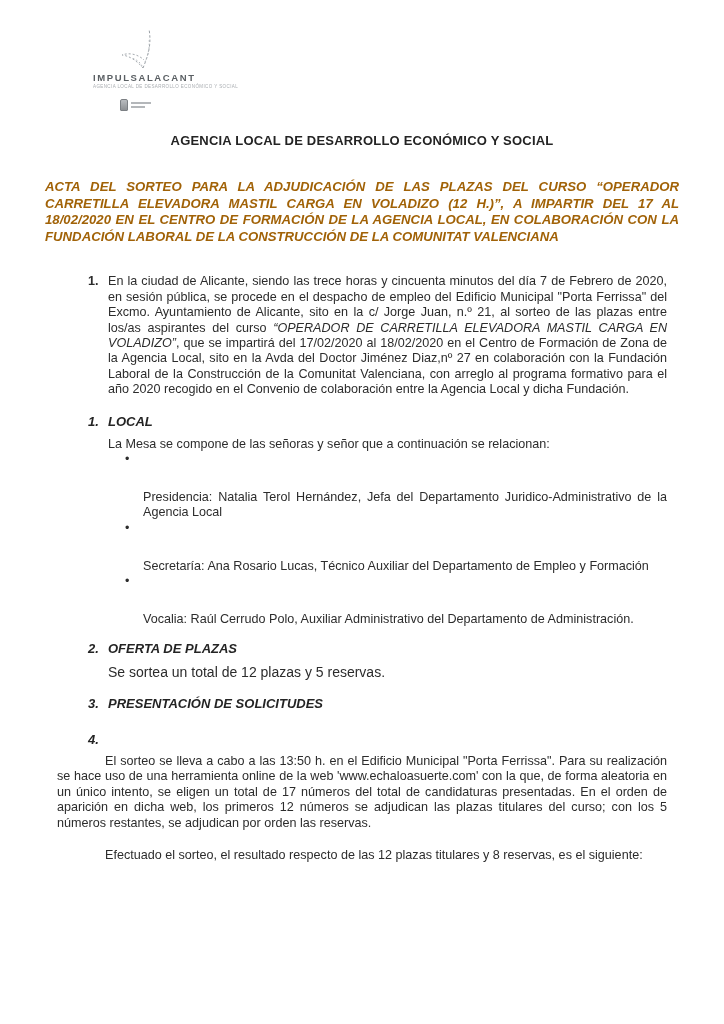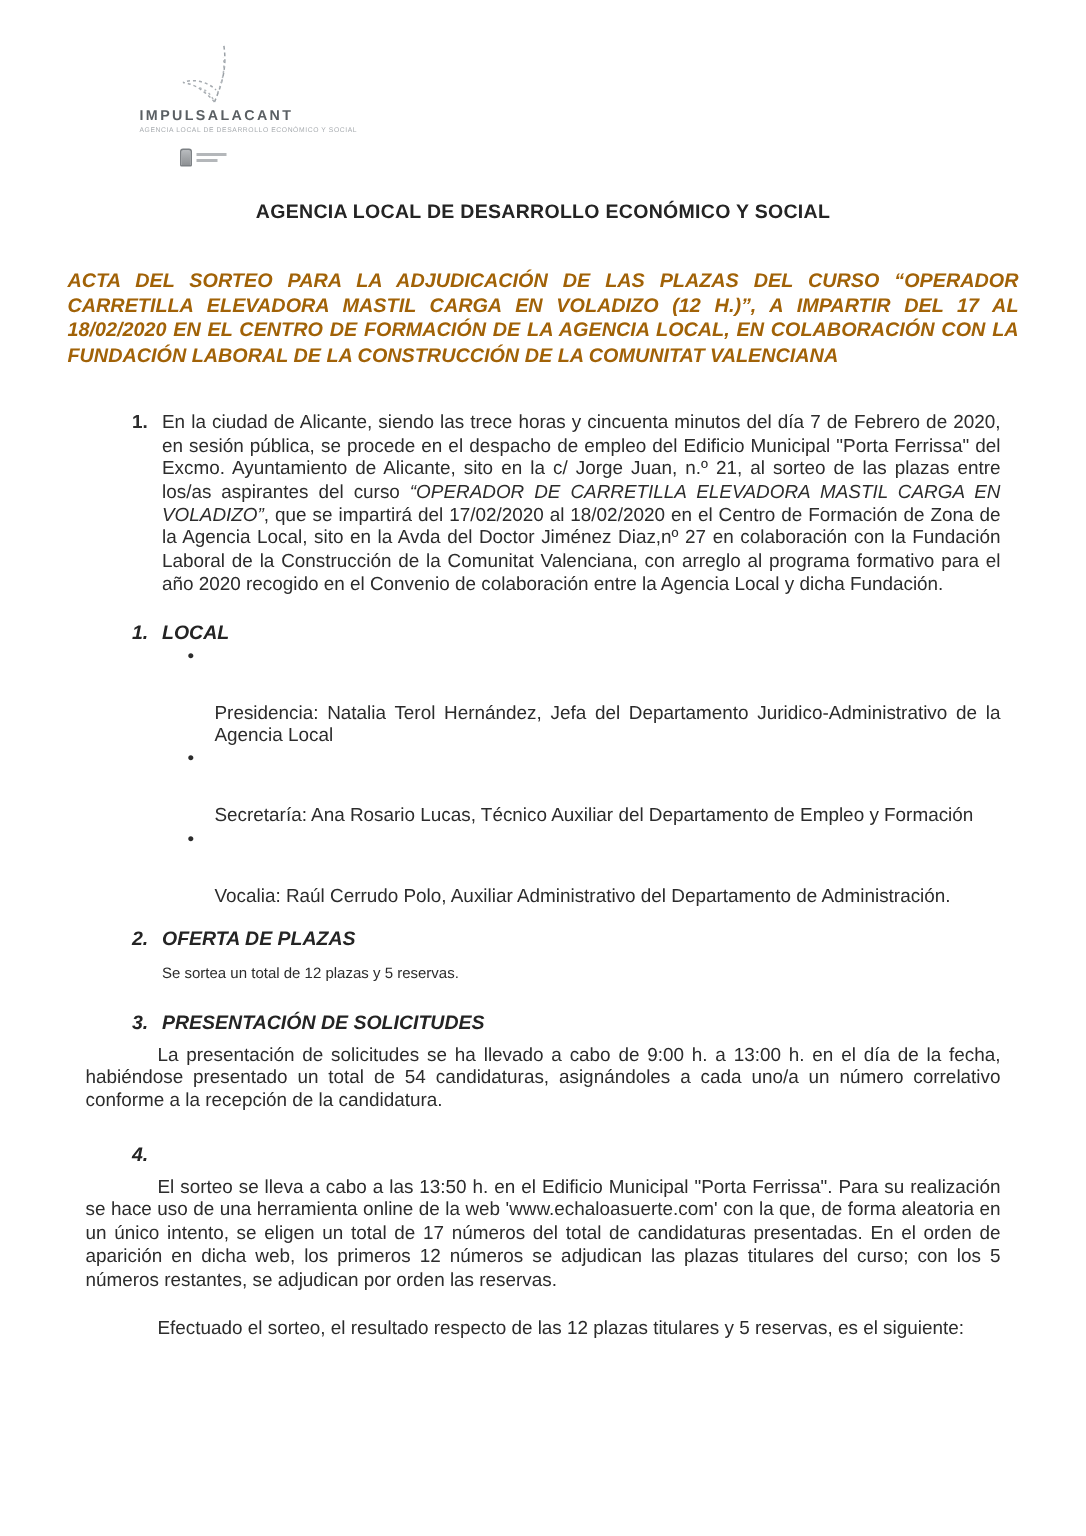--- a/index.html
+++ b/index.html
@@ -73,21 +73,21 @@
   .mesa-intro{
     margin:7px 0 0 51px;font-size:12.6px;line-height:15.4px;
   }
   .bullet-row{
     display:flex;margin-left:68px;
     font-size:12.6px;line-height:15.4px;
   }
   .bullet-row .bullet{flex:0 0 18px;text-align:left;}
   .bullet-row .bullet-text{flex:1;max-width:524px;text-align:justify;margin-top:38px;}
   .plain-indent{
-    margin:8px 0 0 51px;font-size:10px;line-height:15.4px;
+    margin:8px 0 0 51px;font-size:14px;line-height:15.4px;
   }
   .body-par{
     margin:6px 0 0 0;font-size:12.6px;line-height:15.4px;
     text-align:justify;text-indent:48px;
   }
   .closing-par{margin-top:17px;}
   .italic{font-style:italic;}
   .u-link{}
 </style>
 </head>
@@ -121,20 +121,21 @@
 
     <div class="num-item">
       <span class="num">1.</span>
       <div class="num-body"><span>En la ciudad de Alicante, siendo las trece horas y cincuenta minutos del día 7 de Febrero de 2020, en sesión pública, se procede en el despacho de empleo del Edificio Municipal "Porta Ferrissa" del Excmo. Ayuntamiento de Alicante, sito en la c/ Jorge Juan, n.º 21, al sorteo de las plazas entre los/as aspirantes del curso </span><span class="italic">“OPERADOR DE CARRETILLA ELEVADORA MASTIL CARGA EN VOLADIZO”</span><span>, que se impartirá del 17/02/2020 al 18/02/2020 en el Centro de Formación de Zona de la Agencia Local, sito en la Avda del Doctor Jiménez Diaz,nº 27 en colaboración con la Fundación Laboral de la Construcción de la Comunitat Valenciana, con arreglo al programa formativo para el año 2020 recogido en el Convenio de colaboración entre la Agencia Local y dicha Fundación.</span></div>
     </div>
 
     <div class="sec-head m-mesa">
       <span class="sec-num">1.</span>
       <span class="sec-title">LOCAL</span>
     </div>
+    <p class="mesa-intro">La Mesa se compone de las señoras y señor que a continuación se relacionan:</p>
 
     <div class="bullet-row">
       <span class="bullet">•</span>
       <div class="bullet-text">Presidencia: Natalia Terol Hernández, Jefa del Departamento Juridico-Administrativo de la Agencia Local</div>
     </div>
     <div class="bullet-row">
       <span class="bullet">•</span>
       <div class="bullet-text">Secretaría: Ana Rosario Lucas, Técnico Auxiliar del Departamento de Empleo y Formación</div>
     </div>
     <div class="bullet-row">
@@ -145,23 +146,22 @@
     <div class="sec-head m-oferta">
       <span class="sec-num">2.</span>
       <span class="sec-title">OFERTA DE PLAZAS</span>
     </div>
     <p class="plain-indent">Se sortea un total de 12 plazas y 5 reservas.</p>
 
     <div class="sec-head m-solicitudes">
       <span class="sec-num">3.</span>
       <span class="sec-title">PRESENTACIÓN DE SOLICITUDES</span>
     </div>
-    <p class="body-par">La presentación de solicitudes se ha llevado a cabo de 9:00 h. a 13:00 h. en el día de la fecha, habiéndose presentado un total de 54 candidaturas, asignándoles a cada uno/a un número correlativo conforme a la recepción de la candidatura.</p>
 
     <div class="sec-head m-sorteo">
       <span class="sec-num">4.</span>
     </div>
     <p class="body-par"><span>El sorteo se lleva a cabo a las 13:50 h. en el Edificio Municipal "Porta Ferrissa". Para su realización se hace uso de una herramienta online de la web '</span><span class="u-link">www.echaloasuerte.com</span><span>' con la que, de forma aleatoria en un único intento, se eligen un total de 17 números del total de candidaturas presentadas. En el orden de aparición en dicha web, los primeros 12 números se adjudican las plazas titulares del curso; con los 5 números restantes, se adjudican por orden las reservas.</span></p>
 
-    <p class="body-par closing-par">Efectuado el sorteo, el resultado respecto de las 12 plazas titulares y 5 reservas, es el siguiente:</p>
+    <p class="body-par closing-par">Efectuado el sorteo, el resultado respecto de las 12 plazas titulares y 8 reservas, es el siguiente:</p>
 
   </div>
 </div>
 
 </body></html>

